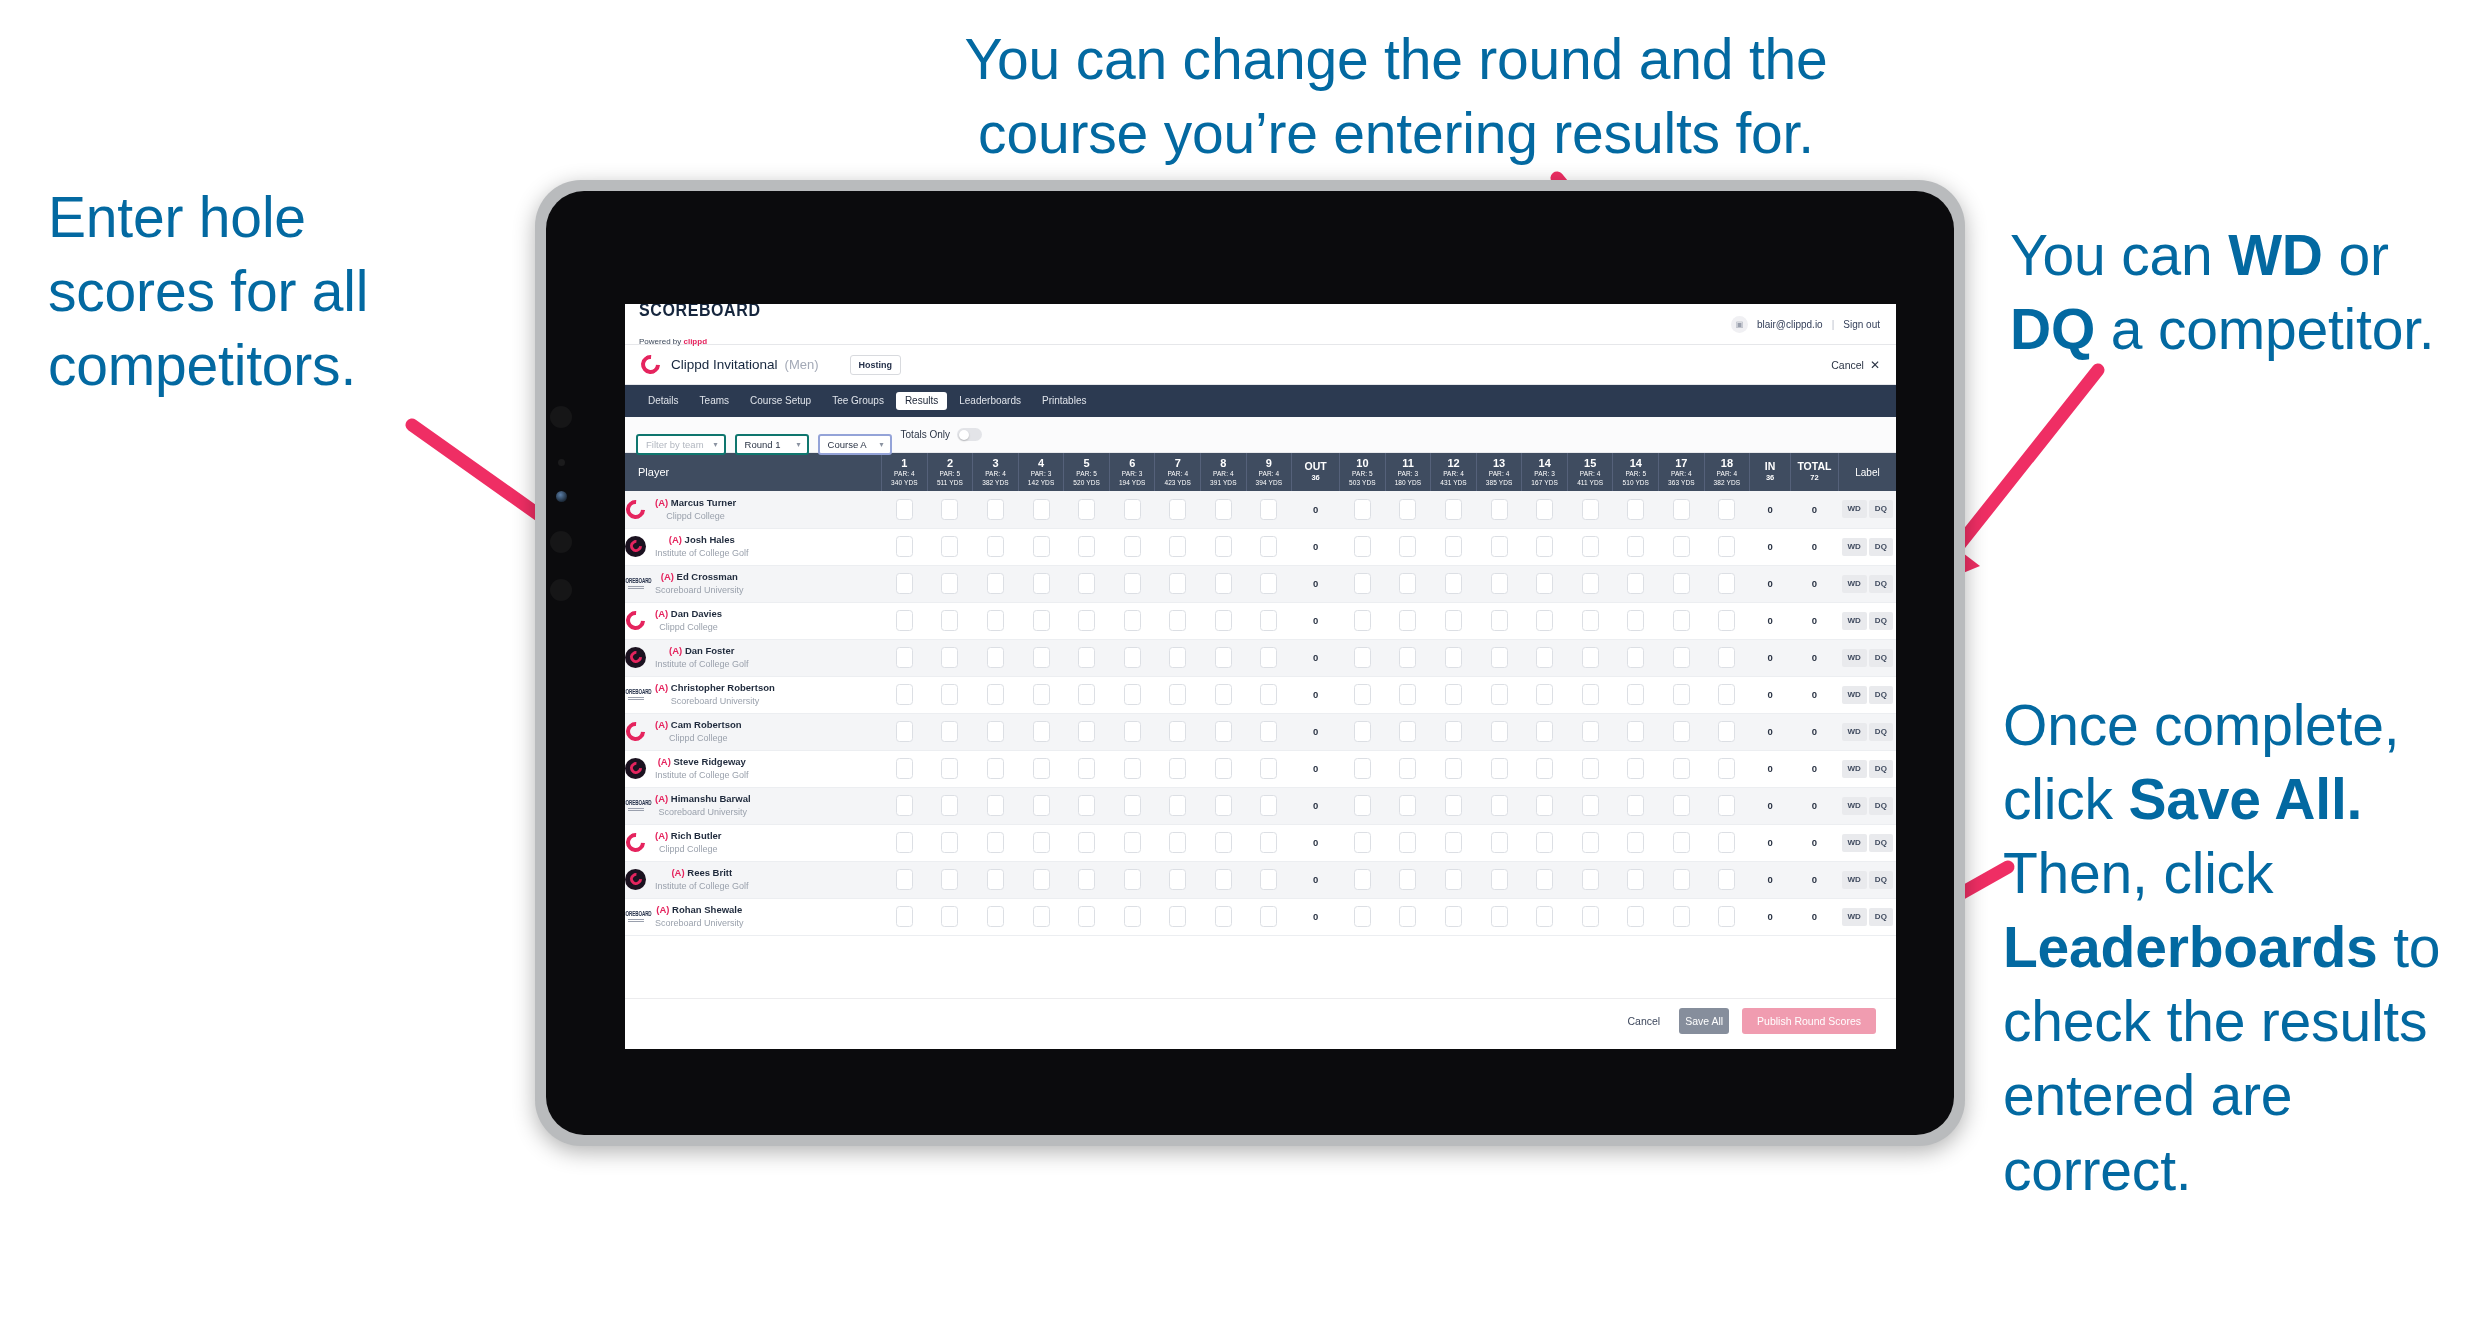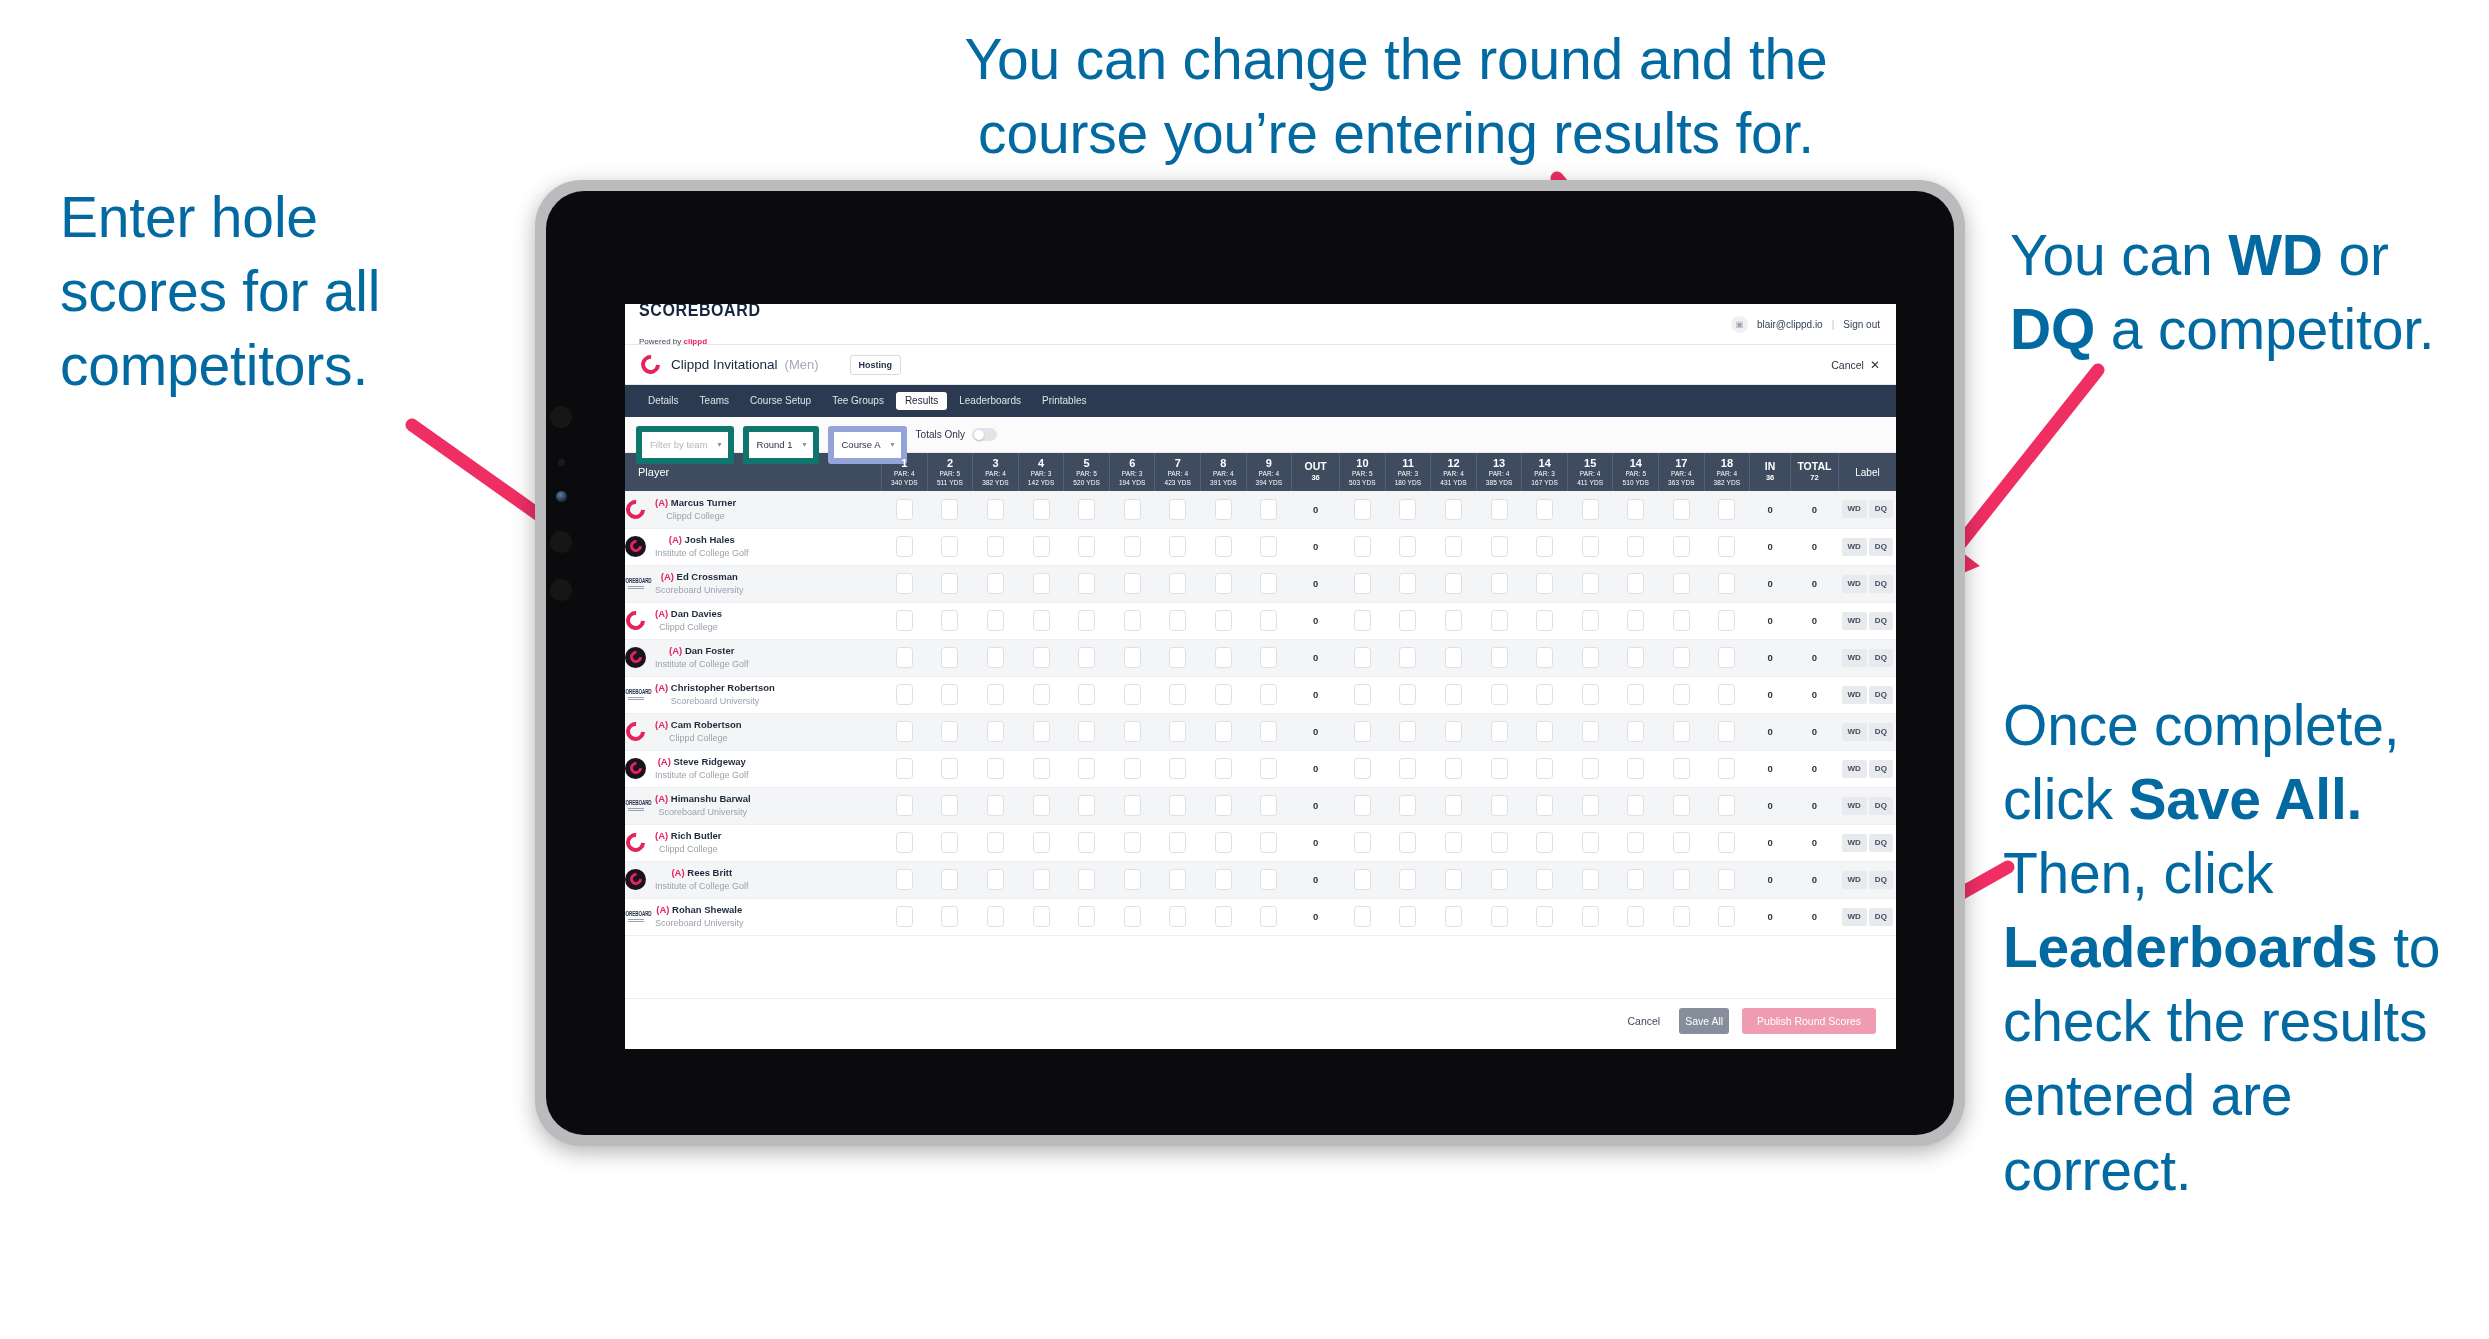--- a/index.html
+++ b/index.html
@@ -18,21 +18,21 @@
     font-family:Liberation Sans, sans-serif;
     font-size:57px;
     line-height:1.30;
     font-weight:400;
     white-space:pre-line;
     letter-spacing:-0.2px;
   }
   .callout b { font-weight:700; }
 
   #cal-top    { left:916px;  top:22px;   width:960px; text-align:center; }
-  #cal-left   { left:60px;   top:180px;  width:400px; }
+  #cal-left   { left:48px;   top:180px;  width:400px; }
   #cal-right  { left:2010px; top:218px;  width:470px; }
   #cal-bottom { left:2003px; top:688px;  width:490px; }
 
   
   .arrow { position:absolute; pointer-events:none; }
 
   
   #tablet {
     position:absolute; left:535px; top:180px;
     width:1430px; height:966px;
@@ -148,22 +148,22 @@
     height:36px; background:#fbfbfc; border-bottom:1px solid #e8e9ec;
     display:flex; align-items:center; padding:0 11px; gap:9px;
   }
   #search-input{
     flex:1; height:21px; background:#fff;
     border:1px solid #e1e3e7; border-radius:3px;
     font-size:9.5px; color:#aab0ba; padding:0 8px;
     display:flex;align-items:center;
   }
   .selectbox{
-    height:38px; min-width:74px; background:#fff;
-    border:6px solid #0f766e; border-radius:3px;
+    height:21px; min-width:74px; background:#fff;
+    border:2px solid #0f766e; border-radius:3px;
     font-size:9.5px; color:#2b3445;
     display:flex;align-items:center;justify-content:space-between;
     padding:0 6px 0 8px; cursor:pointer; gap:10px;margin-top:20px;
   }
   .selectbox.ph{ color:#b2b7c0; }
   .selectbox.focused{ border-color:#94a3d8; }
   .spin{ font-size:8px; color:#8b93a1; line-height:.9; }
   #totals-wrap{ display:flex;align-items:center;gap:7px; font-size:10px;color:#2b3445;}
   #totals-toggle{
     width:25px;height:13px;border-radius:7px;background:#e3e4e8;position:relative;cursor:pointer;

